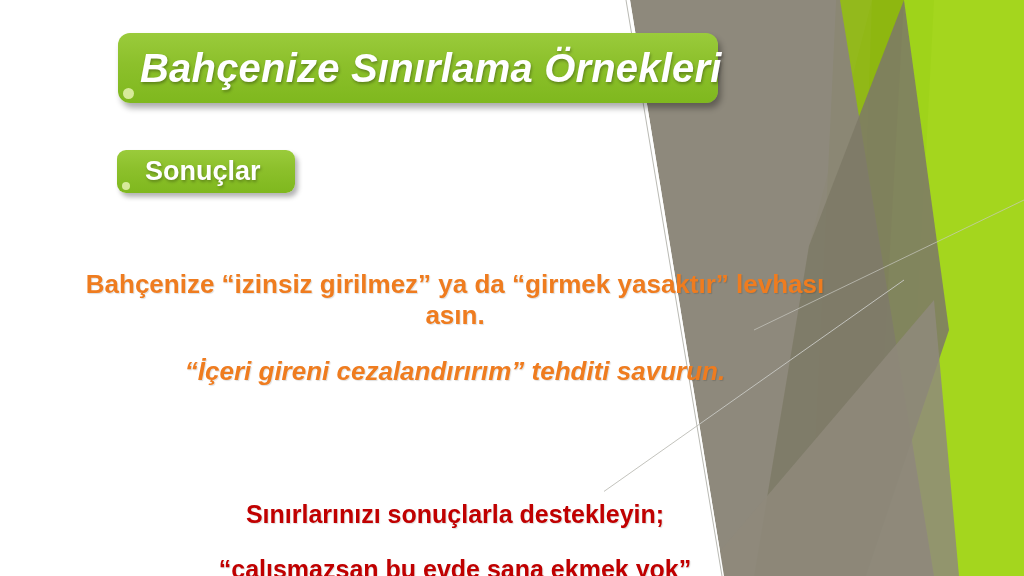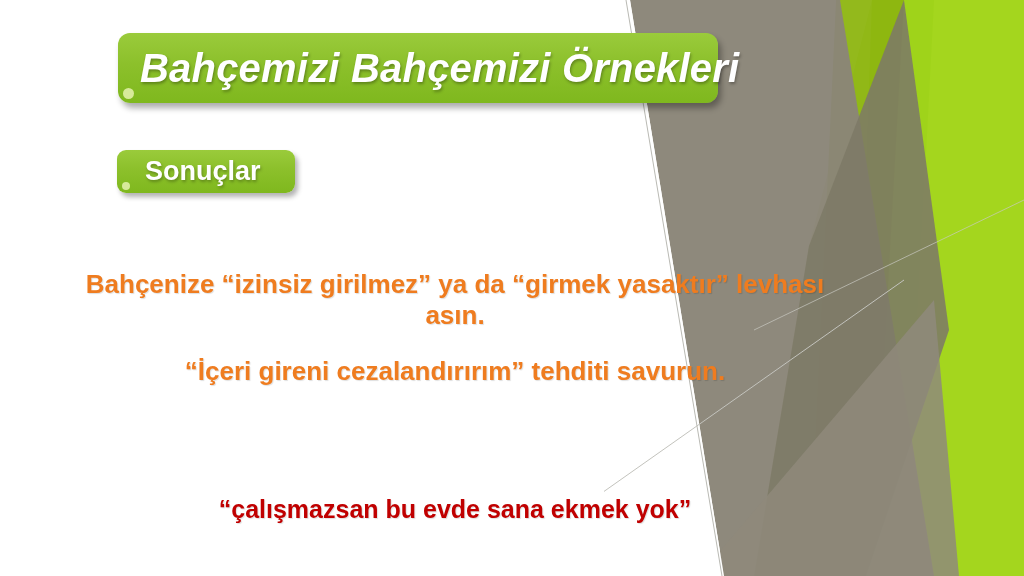--- a/index.html
+++ b/index.html
@@ -114,20 +114,21 @@
     font-weight: bold;
     line-height: 1.18;
     text-shadow: 1px 1px 1px rgba(0,0,0,0.13);
   }
   .para-orange {
     color: #EF7C1F;
     font-size: 26px;
   }
   .para-orange.second {
     margin-top: 23px;
+    font-style: italic;
   }
   .spacer {
     height: 62px;
   }
   .para-red {
     color: #C00000;
     font-size: 25px;
   }
   .para-red.last {
     margin-top: 20px;
@@ -157,27 +158,28 @@
     <polygon points="95,576 330,300 355,576" fill="#8F8A7B" opacity="0.85"></polygon>
 
     <polygon points="0,0 26,0 120,576 0,576" fill="#ffffff"></polygon>
 
     <line x1="22" y1="0" x2="118" y2="576" stroke="#b9b9b3" stroke-width="1"></line>
     <line x1="-120" y1="576" x2="300" y2="280" stroke="#c3c3bd" stroke-width="1"></line>
     <line x1="150" y1="330" x2="420" y2="200" stroke="#c9c9c2" stroke-width="1" opacity="0.7"></line>
   </svg>
 
   <div id="title-banner">
-    <span class="title-text">Bahçemizi Bahçemizi Örnekleri</span>
+    <span class="title-text">Bahçenize Sınırlama Örnekleri</span>
   </div>
 
   <div id="sub-banner">
     <span class="sub-text">Sonuçlar</span>
   </div>
 
   <div id="body-copy">
     <p class="para para-orange">Bahçenize “izinsiz girilmez” ya da “girmek yasaktır” levhası asın.</p>
     <p class="para para-orange second">“İçeri gireni cezalandırırım” tehditi savurun.</p>
     <div class="spacer"></div>
+    <p class="para para-red">Sınırlarınızı sonuçlarla destekleyin;</p>
     <p class="para para-red last">“çalışmazsan bu evde sana ekmek yok”</p>
   </div>
 
 </div>
 
 </body></html>

